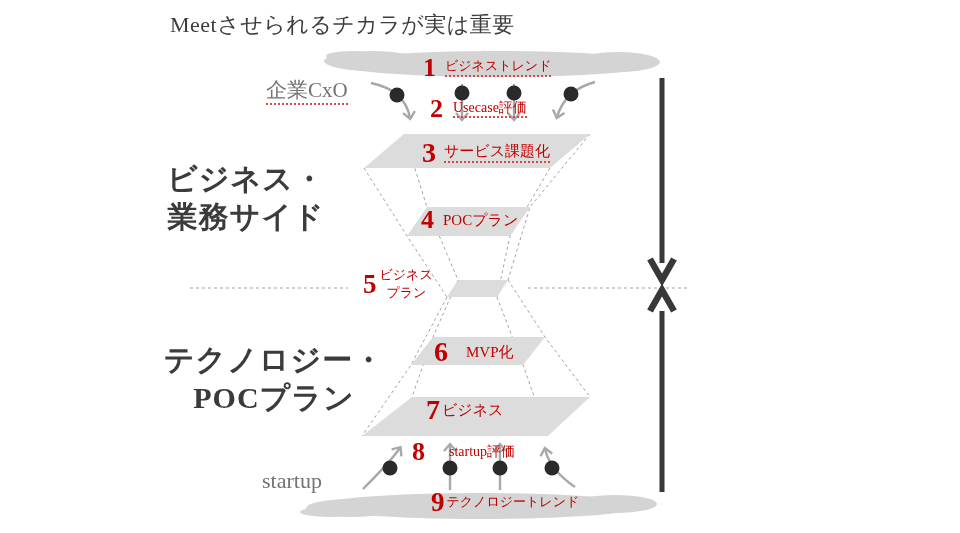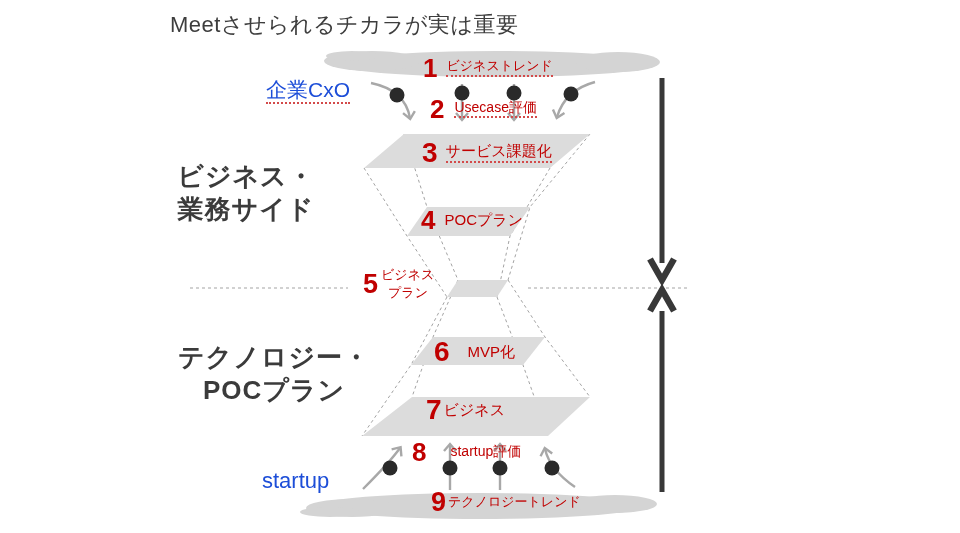--- a/index.html
+++ b/index.html
@@ -1,24 +1,24 @@
 <!DOCTYPE html>
 <html><head>
 <meta charset="utf-8">
 <style>
   html,body{margin:0;padding:0;background:#fff;}
   .stage{position:relative;width:960px;height:533px;background:#ffffff;overflow:hidden;
-         font-family:Liberation Sans, sans-serif;}
+         font-family:Liberation Serif, serif;}
   svg.diagram{position:absolute;left:0;top:0;}
   .title{position:absolute;left:170px;top:10px;font-size:22px;color:#3d3d3d;letter-spacing:.5px;}
-  .lbl{position:absolute;color:#1d4ed8;}
+  .lbl{position:absolute;color:#737373;}
   .cxo{left:266px;top:76px;font-size:21px;}
   .startup{left:262px;top:468px;font-size:22px;}
   .side{position:absolute;text-align:center;font-weight:bold;color:#3b3b3b;
-        font-size:26px;line-height:1.25;letter-spacing:1px;}
+        font-size:30px;line-height:1.25;letter-spacing:1px;}
   .biz{left:120px;top:160px;width:252px;}
   .tech{left:148px;top:341px;width:252px;}
   .step{position:absolute;display:flex;align-items:center;color:#c00000;white-space:nowrap;}
   .step .num{font-weight:bold;line-height:1;}
   .step .lab{line-height:1.1;}
   .dotul{border-bottom:2px dotted #d34a4a;padding-bottom:1px;}
   .s1{left:423px;top:55px;}  .s1 .num{font-size:26px;} .s1 .lab{font-size:13px;margin-left:9px;}
   .s2{left:430px;top:96px;}  .s2 .num{font-size:26px;} .s2 .lab{font-size:14px;margin-left:10px;}
   .s3{left:422px;top:139px;} .s3 .num{font-size:28px;} .s3 .lab{font-size:15px;margin-left:8px;}
   .s4{left:421px;top:207px;} .s4 .num{font-size:26px;} .s4 .lab{font-size:15px;margin-left:9px;}

